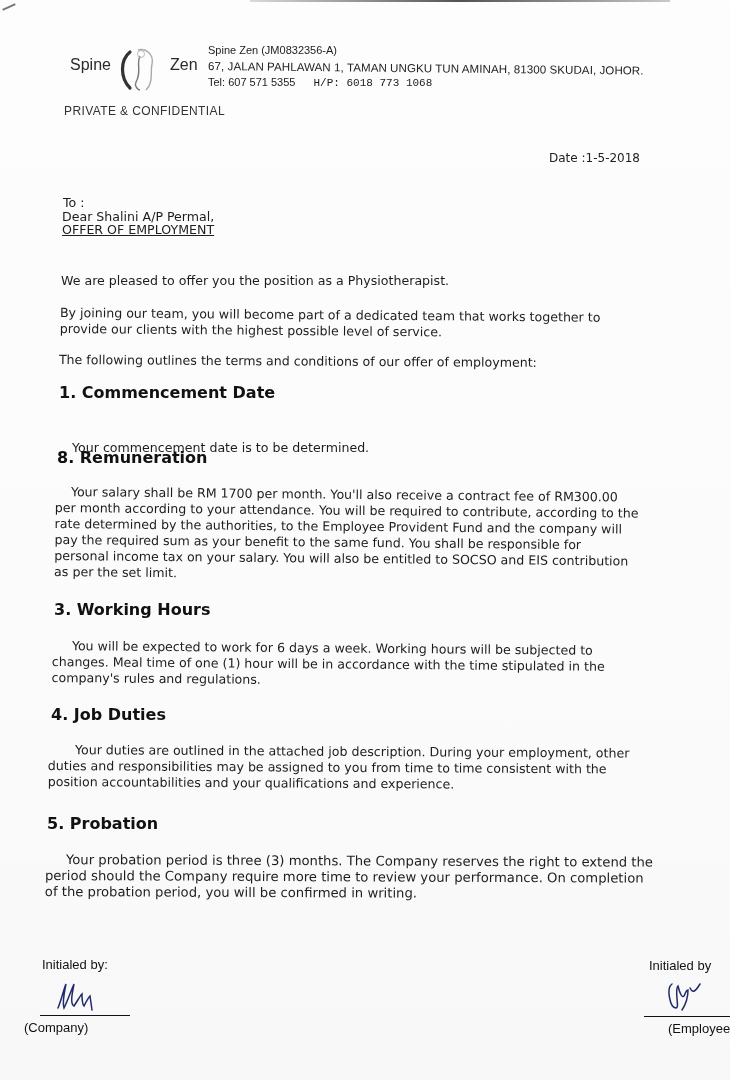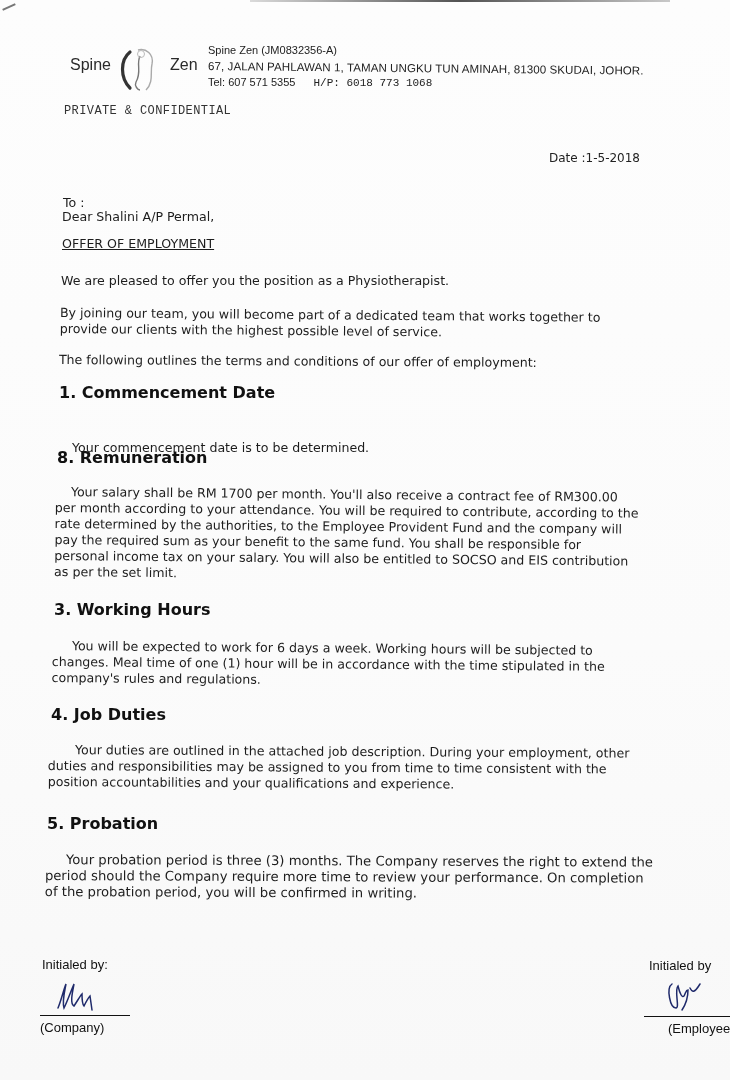--- a/index.html
+++ b/index.html
@@ -63,21 +63,21 @@
       font-size: 11.5px;
       transform: rotate(0.6deg);
       transform-origin: left center;
       white-space: nowrap;
       letter-spacing: 0.1px;
     }
     .company-info .tel span + span { margin-left: 18px; font-family: Liberation Mono, monospace; }
 
     .confidential {
       position: absolute; left: 64px; top: 104px;
-      font-family: Liberation Mono, monospace;
+      font-family: Liberation Sans, sans-serif;
       font-size: 12px;
       letter-spacing: 0.4px;
       color: #333;
     }
 
     .date {
       position: absolute; left: 549px; top: 151px;
       font-size: 12px; color: #222; text-align: center;
     }
 
@@ -136,21 +136,21 @@
       </div>
     </div>
   </div>
 
   <div class="confidential">PRIVATE &amp; CONFIDENTIAL</div>
 
   <div class="date">Date :1-5-2018</div>
 
   <div class="text" style="left:63px; top:180px;margin-top:15px;">To :</div>
   <div class="text" style="left:62px; top:209px;">Dear Shalini A/P Permal,</div>
-  <div class="text underline" style="left:62px; top:236px;">OFFER OF EMPLOYMENT</div>
+  <div class="text underline" style="left:62px; top:222px;">OFFER OF EMPLOYMENT</div>
 
   <div class="text" style="left:61px; top:273px;">We are pleased to offer you the position as a Physiotherapist.</div>
 
   <div class="text" style="left:60px; top:305px; transform: rotate(0.5deg); transform-origin:left top;">
     <span class="line">By joining our team, you will become part of a dedicated team that works together to</span>
     <span class="line">provide our clients with the highest possible level of service.</span>
   </div>
 
   <div class="text" style="left:59px; top:352px; transform: rotate(0.35deg); transform-origin:left top;">The following outlines the terms and conditions of our offer of employment:</div>
 
@@ -186,21 +186,21 @@
     <span class="line" style="padding-left:21px;">Your probation period is three (3) months. The Company reserves the right to extend the</span>
     <span class="line">period should the Company require more time to review your performance. On completion</span>
     <span class="line">of the probation period, you will be confirmed in writing.</span>
   </div>
 
   <div class="sig-label" style="left:42px; top:957px;">Initialed by:</div>
   <svg class="sig-svg" style="left:52px; top:980px;" width="60" height="34" viewBox="0 0 60 34">
     <path d="M6 28 C10 18, 12 8, 14 4 C12 14, 10 22, 12 28 C16 20, 20 8, 22 4 C20 14, 18 24, 22 26 C26 20, 28 16, 30 14 C30 20, 30 24, 32 26 C34 22, 36 18, 38 16 L40 30" stroke="#1f2a6b" stroke-width="1.5" fill="none" stroke-linecap="round"></path>
   </svg>
   <div class="sig-line" style="left:40px; top:1015px; width:90px;"></div>
-  <div class="sig-label" style="left:40px; top:1020px;">(Company)</div>
+  <div class="sig-label" style="left:24px; top:1020px;">(Company)</div>
 
   <div class="sig-label" style="left:649px; top:958px;">Initialed by</div>
   <svg class="sig-svg" style="left:664px; top:978px;" width="44" height="36" viewBox="0 0 44 36">
     <path d="M8 6 C2 10, 6 30, 12 30 C16 30, 10 12, 14 8 C16 16, 18 20, 20 18 C22 14, 22 12, 24 12 C24 18, 22 26, 18 32 M26 10 C28 14, 30 16, 36 6" stroke="#1f2a6b" stroke-width="1.5" fill="none" stroke-linecap="round"></path>
   </svg>
   <div class="sig-line" style="left:644px; top:1016px; width:86px;"></div>
   <div class="sig-label" style="left:668px; top:1021px;">(Employee</div>
 </div>
 
 </body></html>

